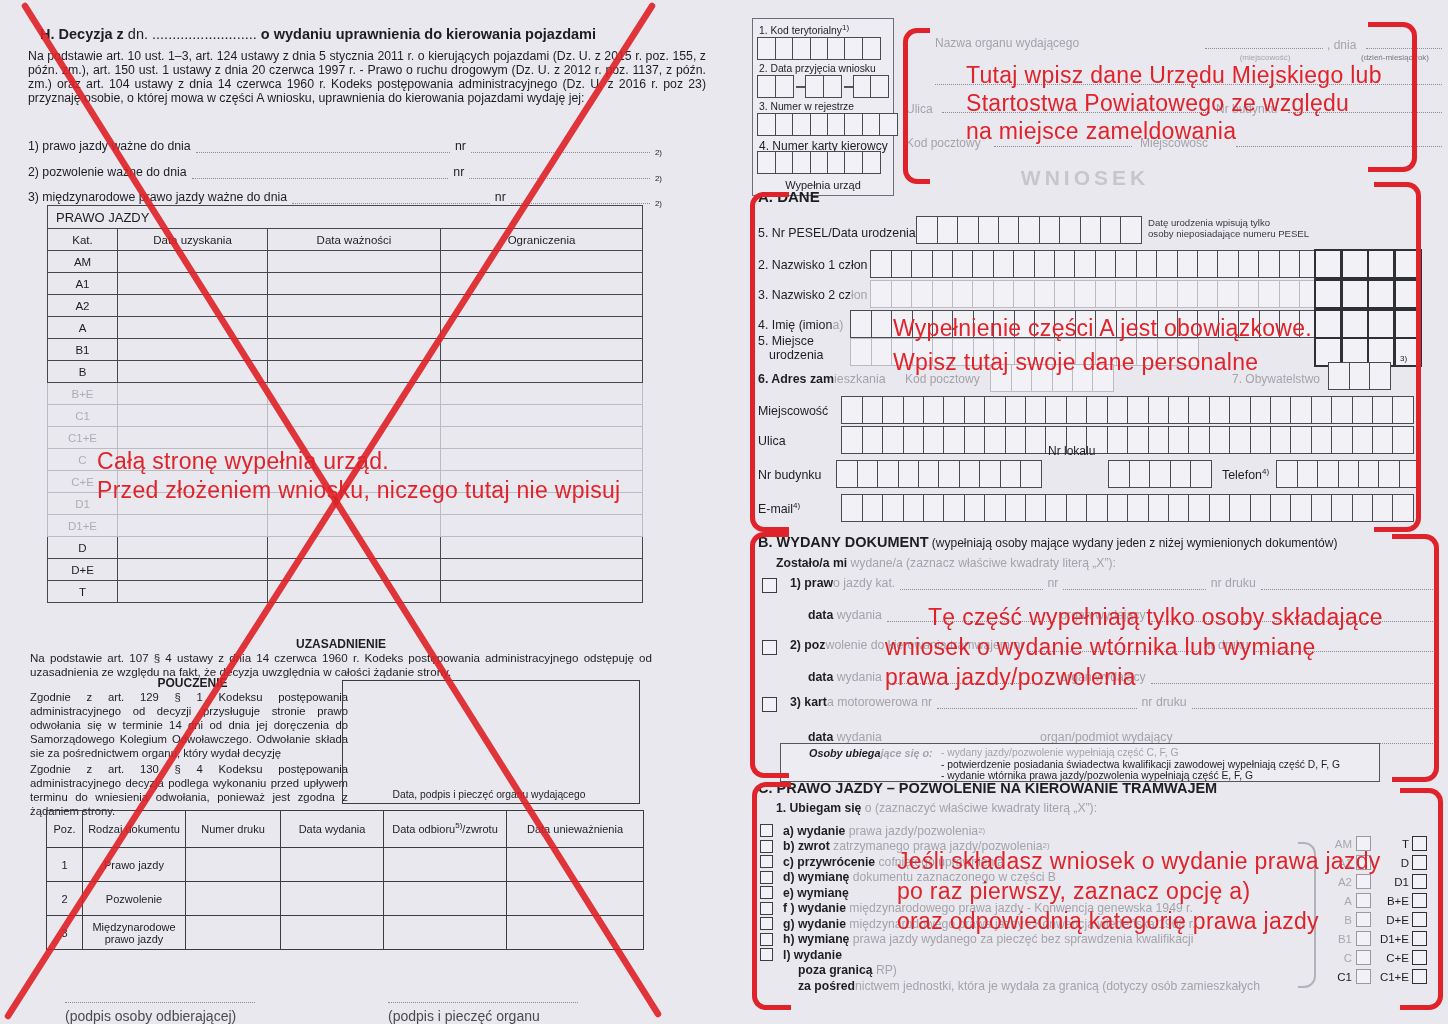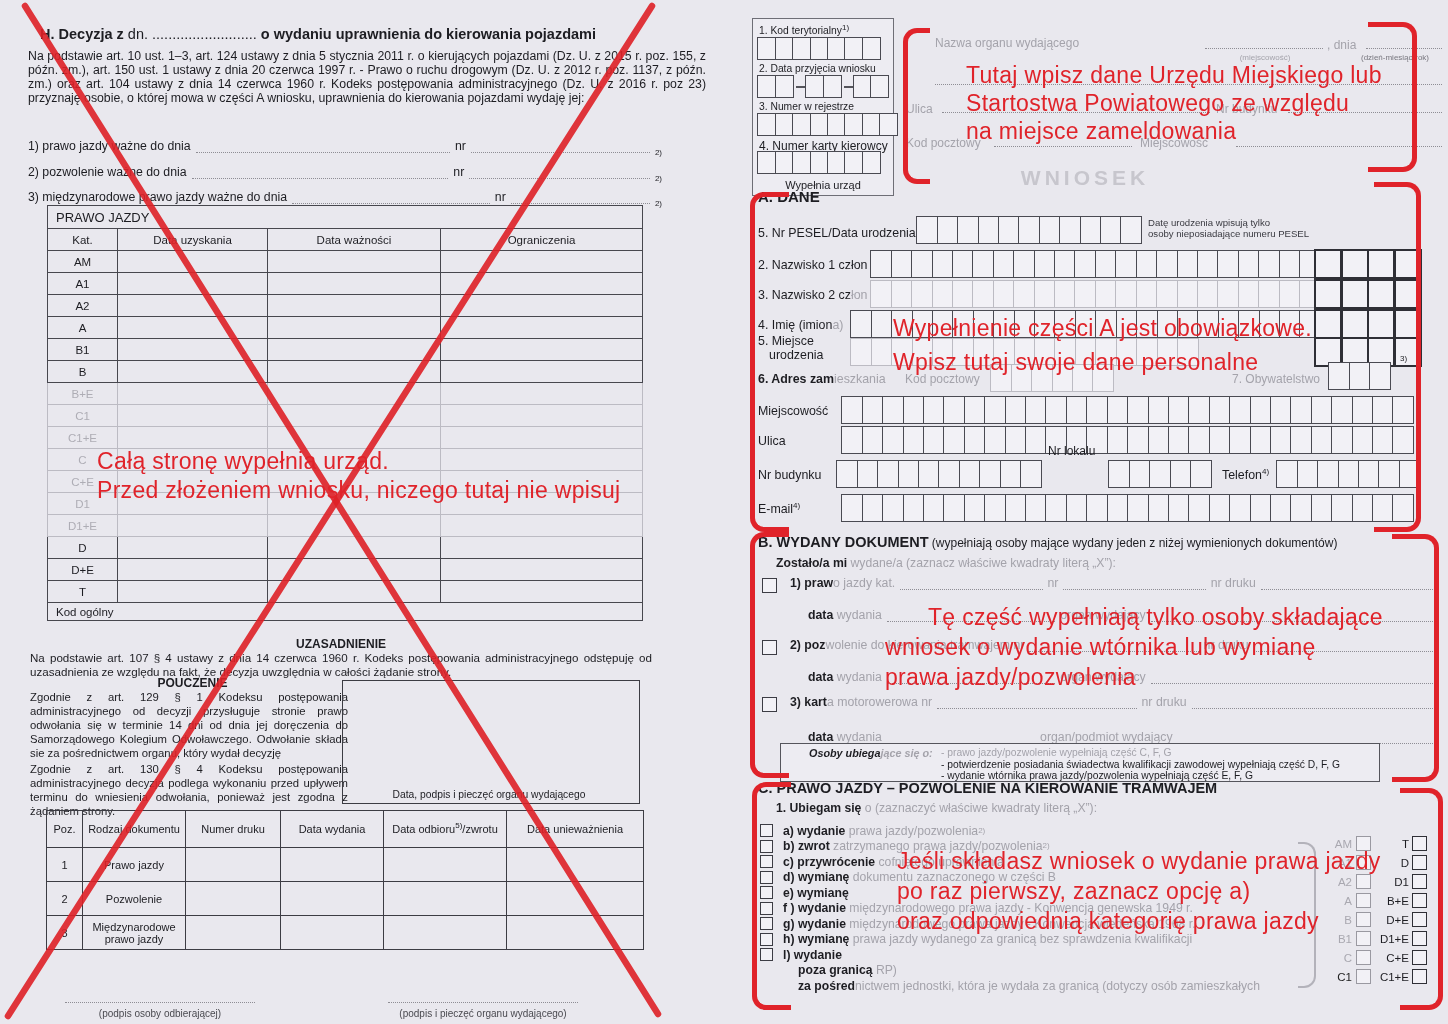--- a/index.html
+++ b/index.html
@@ -32,21 +32,21 @@
   #lic{border-collapse:collapse;table-layout:fixed;width:595px;font-size:11.5px}
   #lic td{border:1px solid #47474e;height:21px;padding:0}
   #lic .ttl td{font-size:13px;padding:2px 8px;height:18px}
   #lic .hdr td{text-align:center;font-size:11.5px}
   #lic td.cat{text-align:center}
   #lic tr.gray td{border-color:#bcbbc3;color:#aeadb5}
   #lic .ftr td{font-size:11.5px;padding:1px 8px;height:15px}
   
   #doc{border-collapse:collapse;table-layout:fixed;width:597px;font-size:11px}
   #doc td{border:1.4px solid #3c3c43;text-align:center;padding:0}
-  .sig-cap{position:absolute;font-size:10px;color:#4a4a50;text-align:center}
+  .sig-cap{position:absolute;font-size:14px;color:#4a4a50;text-align:left}
   .cat-row{display:flex;align-items:center;height:19px;font-size:11.5px}
   .cat-lab{width:26px;text-align:right;margin-right:4px;color:#222}
   .gray-lab{color:#a9a8b0}
   .cat-lab2{width:38px;text-align:right;margin-right:3px}
   .cat-box{width:13px;height:13px;border:1.5px solid #9a99a1;background:#f2f1f6}
   .cat-box.dark{border-color:#2f2f36;border-width:1.8px}
   .c-item{display:flex;align-items:center;height:15.5px;font-size:12.2px;white-space:pre}
   .c-item .cbx{width:11px;height:11px;border:1.6px solid #3c3c44;background:#f2f1f6;margin-right:10px;flex:none}
   .info-line{font-size:10.3px;line-height:11.5px;white-space:pre}
 </style>
@@ -214,23 +214,20 @@
             <td></td>
           </tr>
 
           <tr class="">
             <td class="cat">T</td>
             <td></td>
             <td></td>
             <td></td>
           </tr>
 
-        <tr class="ftr">
-            <td colspan="4">Kod ogólny</td>
-          </tr>
       </tbody>
     </table>
 
     <div class="abs ctr bold" style="left:30px;top:637px;width:622px;font-size:12px">UZASADNIENIE</div>
     <div class="abs jst" style="left:30px;top:651px;width:622px;font-size:11.6px;line-height:13.6px">Na podstawie art. 107 § 4 ustawy z dnia 14 czerwca 1960 r. Kodeks postępowania administracyjnego odstępuję od uzasadnienia ze względu na fakt, że decyzja uwzględnia w całości żądanie strony.</div>
 
     <div class="abs ctr bold" style="left:80px;top:676px;width:225px;font-size:12px">POUCZENIE</div>
     <div class="abs jst" style="left:30px;top:691px;width:318px;font-size:11.3px;line-height:13.9px">Zgodnie z art. 129 § 1 Kodeksu postępowania administracyjnego od decyzji przysługuje stronie prawo odwołania się w terminie 14 dni od dnia jej doręczenia do Samorządowego Kolegium Odwoławczego. Odwołanie składa sie za pośrednictwem organu, który wydał decyzję</div>
     <div class="abs jst" style="left:30px;top:763px;width:318px;font-size:11.3px;line-height:13.9px">Zgodnie z art. 130 § 4 Kodeksu postępowania administracyjnego decyzja podlega wykonaniu przed upływem terminu do wniesienia odwołania, ponieważ jest zgodna z żądaniem  strony.</div>
 
@@ -715,21 +712,21 @@
       <span class="bold">data</span>
         <span class="gray"> wydania</span>
       <span class="dots" style="flex:1.6"></span>
       <span class="gray">organ/podmiot wydający</span>
       <span class="dots" style="flex:2.8"></span>
     </div>
 
     <div class="abs" style="left:780px;top:743px;width:598px;height:37px;border:1.3px solid #55555c;background:#edecf2">
       <div class="abs" style="left:28px;top:3px;font-size:10.8px;font-style:italic"><span class="bold">Osoby ubiega</span><span class="gray bold">jące się o:</span></div>
       <div class="abs" style="left:160px;top:3px">
-        <div class="info-line"><span class="gray">- prawo jazdy/pozwolenie wypełniają część C, F, G</span></div>
+        <div class="info-line"><span class="gray">- wydany jazdy/pozwolenie wypełniają część C, F, G</span></div>
         <div class="info-line">- potwierdzenie posiadania świadectwa kwalifikacji zawodowej wypełniają część D, F, G</div>
         <div class="info-line">- wydanie wtórnika prawa jazdy/pozwolenia wypełniają część E, F, G</div>
       </div>
     </div>
 
     <div class="abs bold" style="left:758px;top:780px;font-size:14.5px">C. PRAWO JAZDY – POZWOLENIE NA KIEROWANIE TRAMWAJEM</div>
     <div class="abs" style="left:776px;top:801px;font-size:12.2px"><span class="bold">1. Ubiegam się</span><span class="gray"> o (zaznaczyć właściwe kwadraty literą „X”):</span></div>
 
     <div class="abs" style="left:760px;top:823px">
 
@@ -763,21 +760,21 @@
           <span class="bold">f ) </span><span class="bold">wydanie</span><span class="gray"> międzynarodowego prawa jazdy - Konwencja genewska 1949 r.</span><sup class="gray"></sup>
         </div>
 
         <div class="c-item">
           <span class="cbx"></span>
           <span class="bold">g) </span><span class="bold">wydanie</span><span class="gray"> międzynarodowego prawa jazdy - Konwencja wiedeńska 1968 r.</span><sup class="gray"></sup>
         </div>
 
         <div class="c-item">
           <span class="cbx"></span>
-          <span class="bold">h) </span><span class="bold">wymianę</span><span class="gray"> prawa jazdy wydanego za granicą bez sprawdzenia kwalifikacji</span><sup class="gray"></sup>
+          <span class="bold">h) </span><span class="bold">wymianę</span><span class="gray"> prawa jazdy wydanego za pieczęć bez sprawdzenia kwalifikacji</span><sup class="gray"></sup>
         </div>
 
       <div class="c-item">
         <span class="cbx"></span>
         <span class="bold">l) </span><span class="bold">wydanie</span>
       </div>
       <div class="c-item" style="padding-left:38px">
         <span class="bold">poza granicą</span><span class="gray"> RP)</span>
       </div>
       <div class="c-item" style="padding-left:38px">

